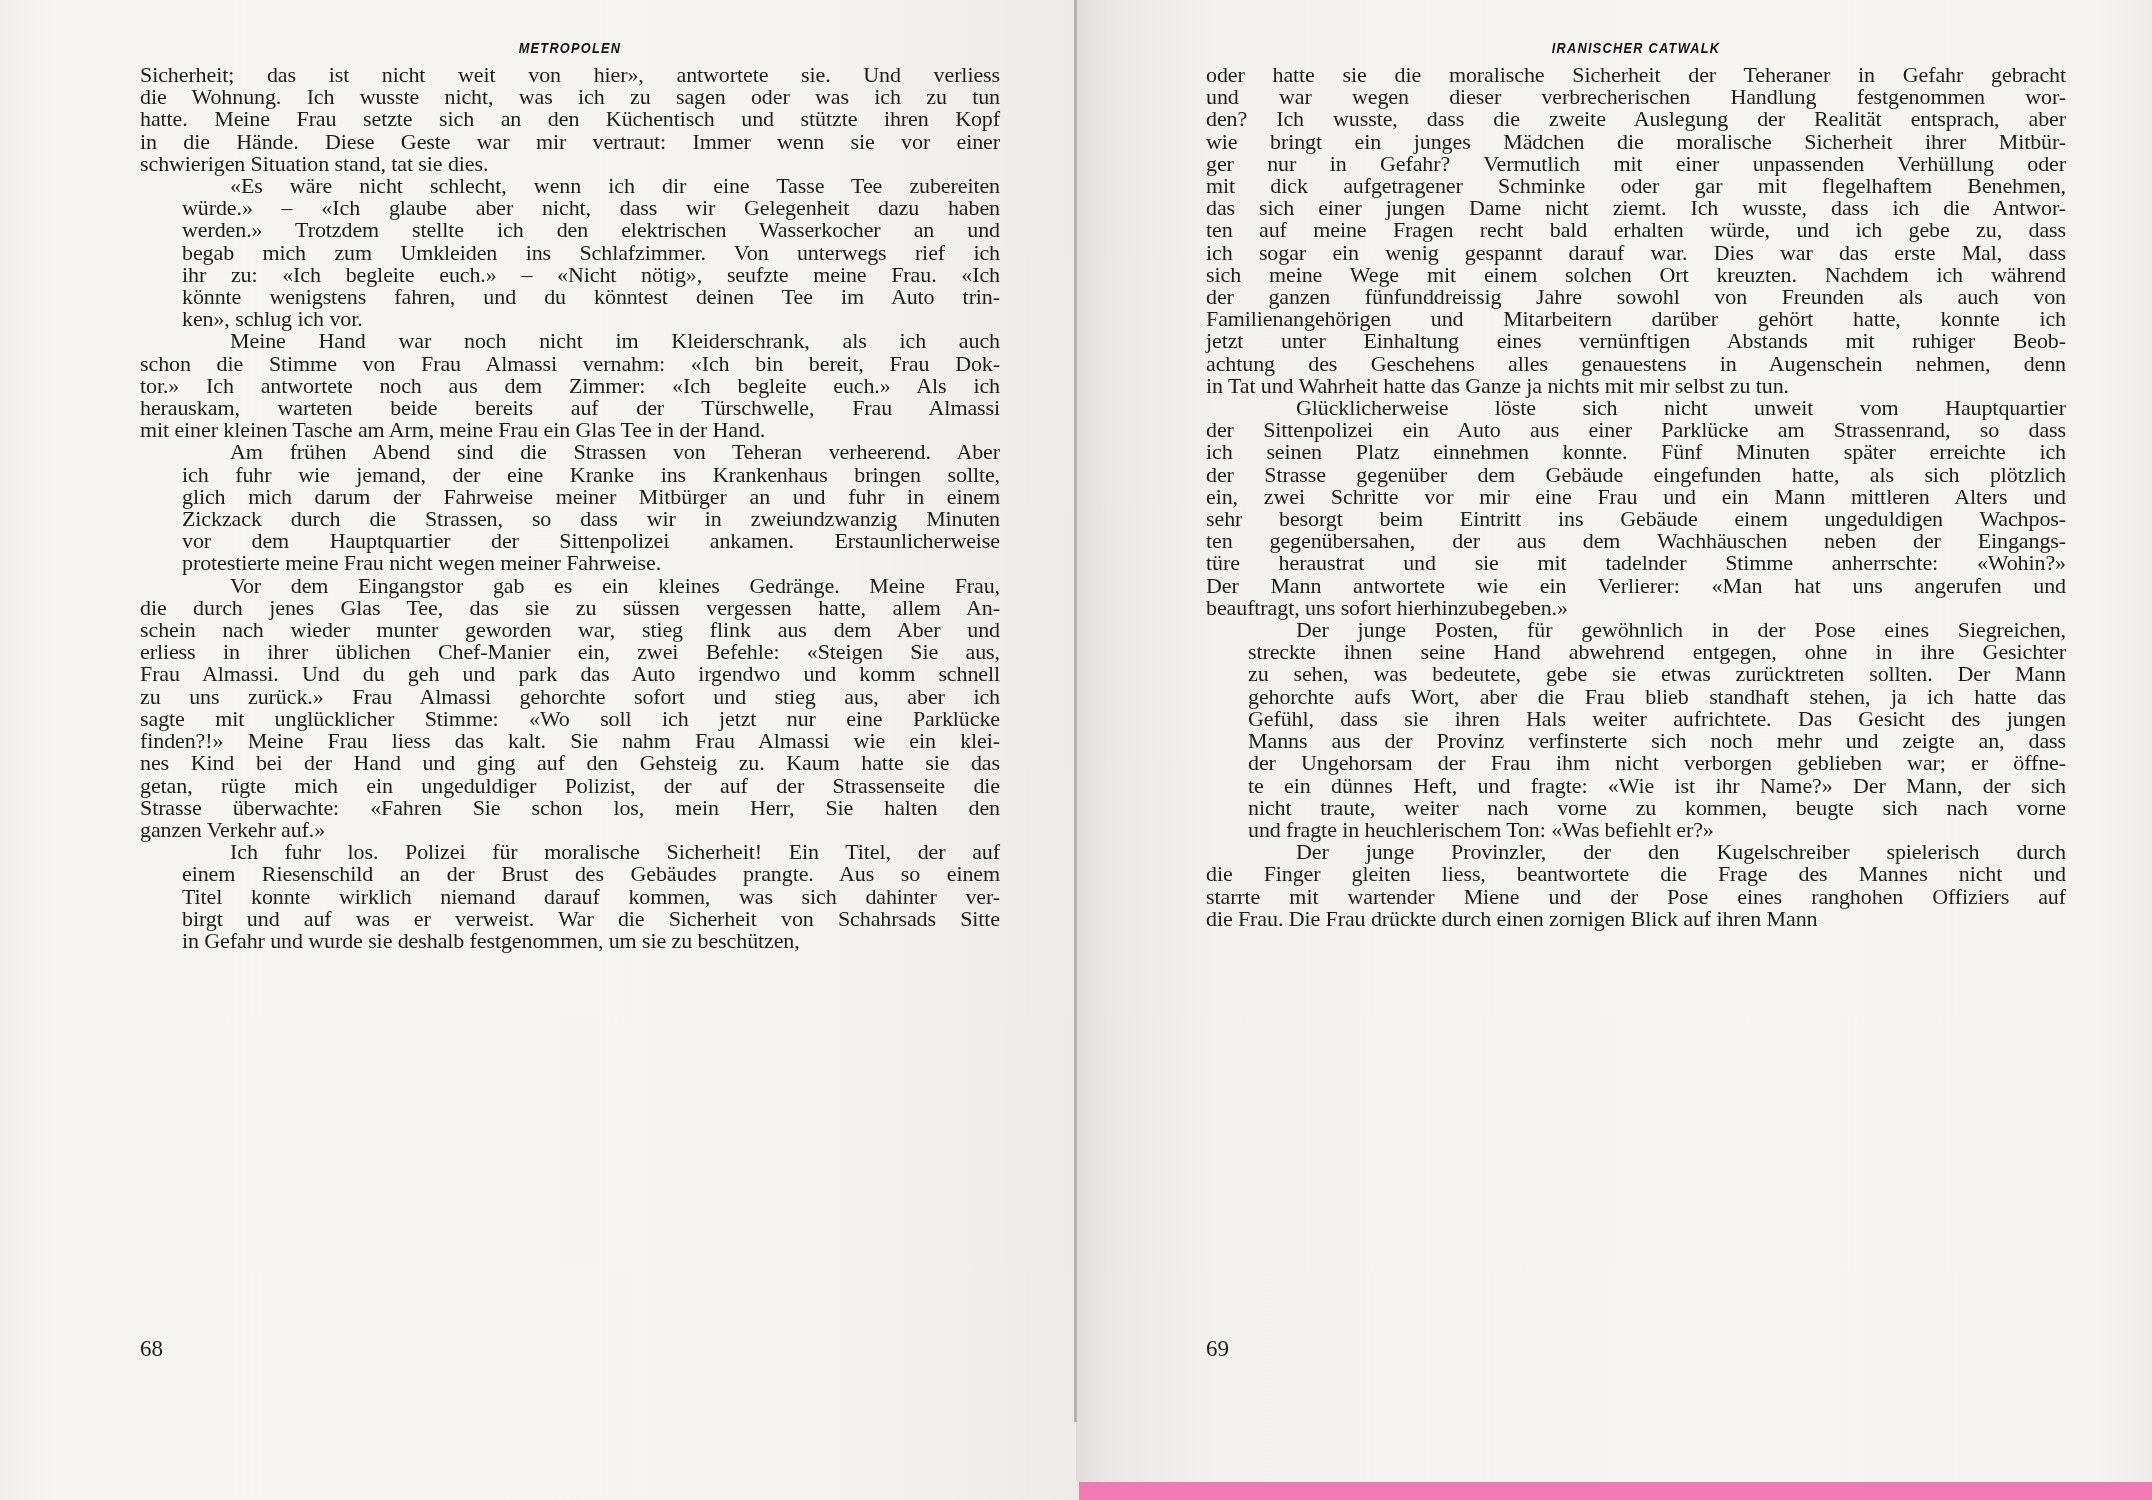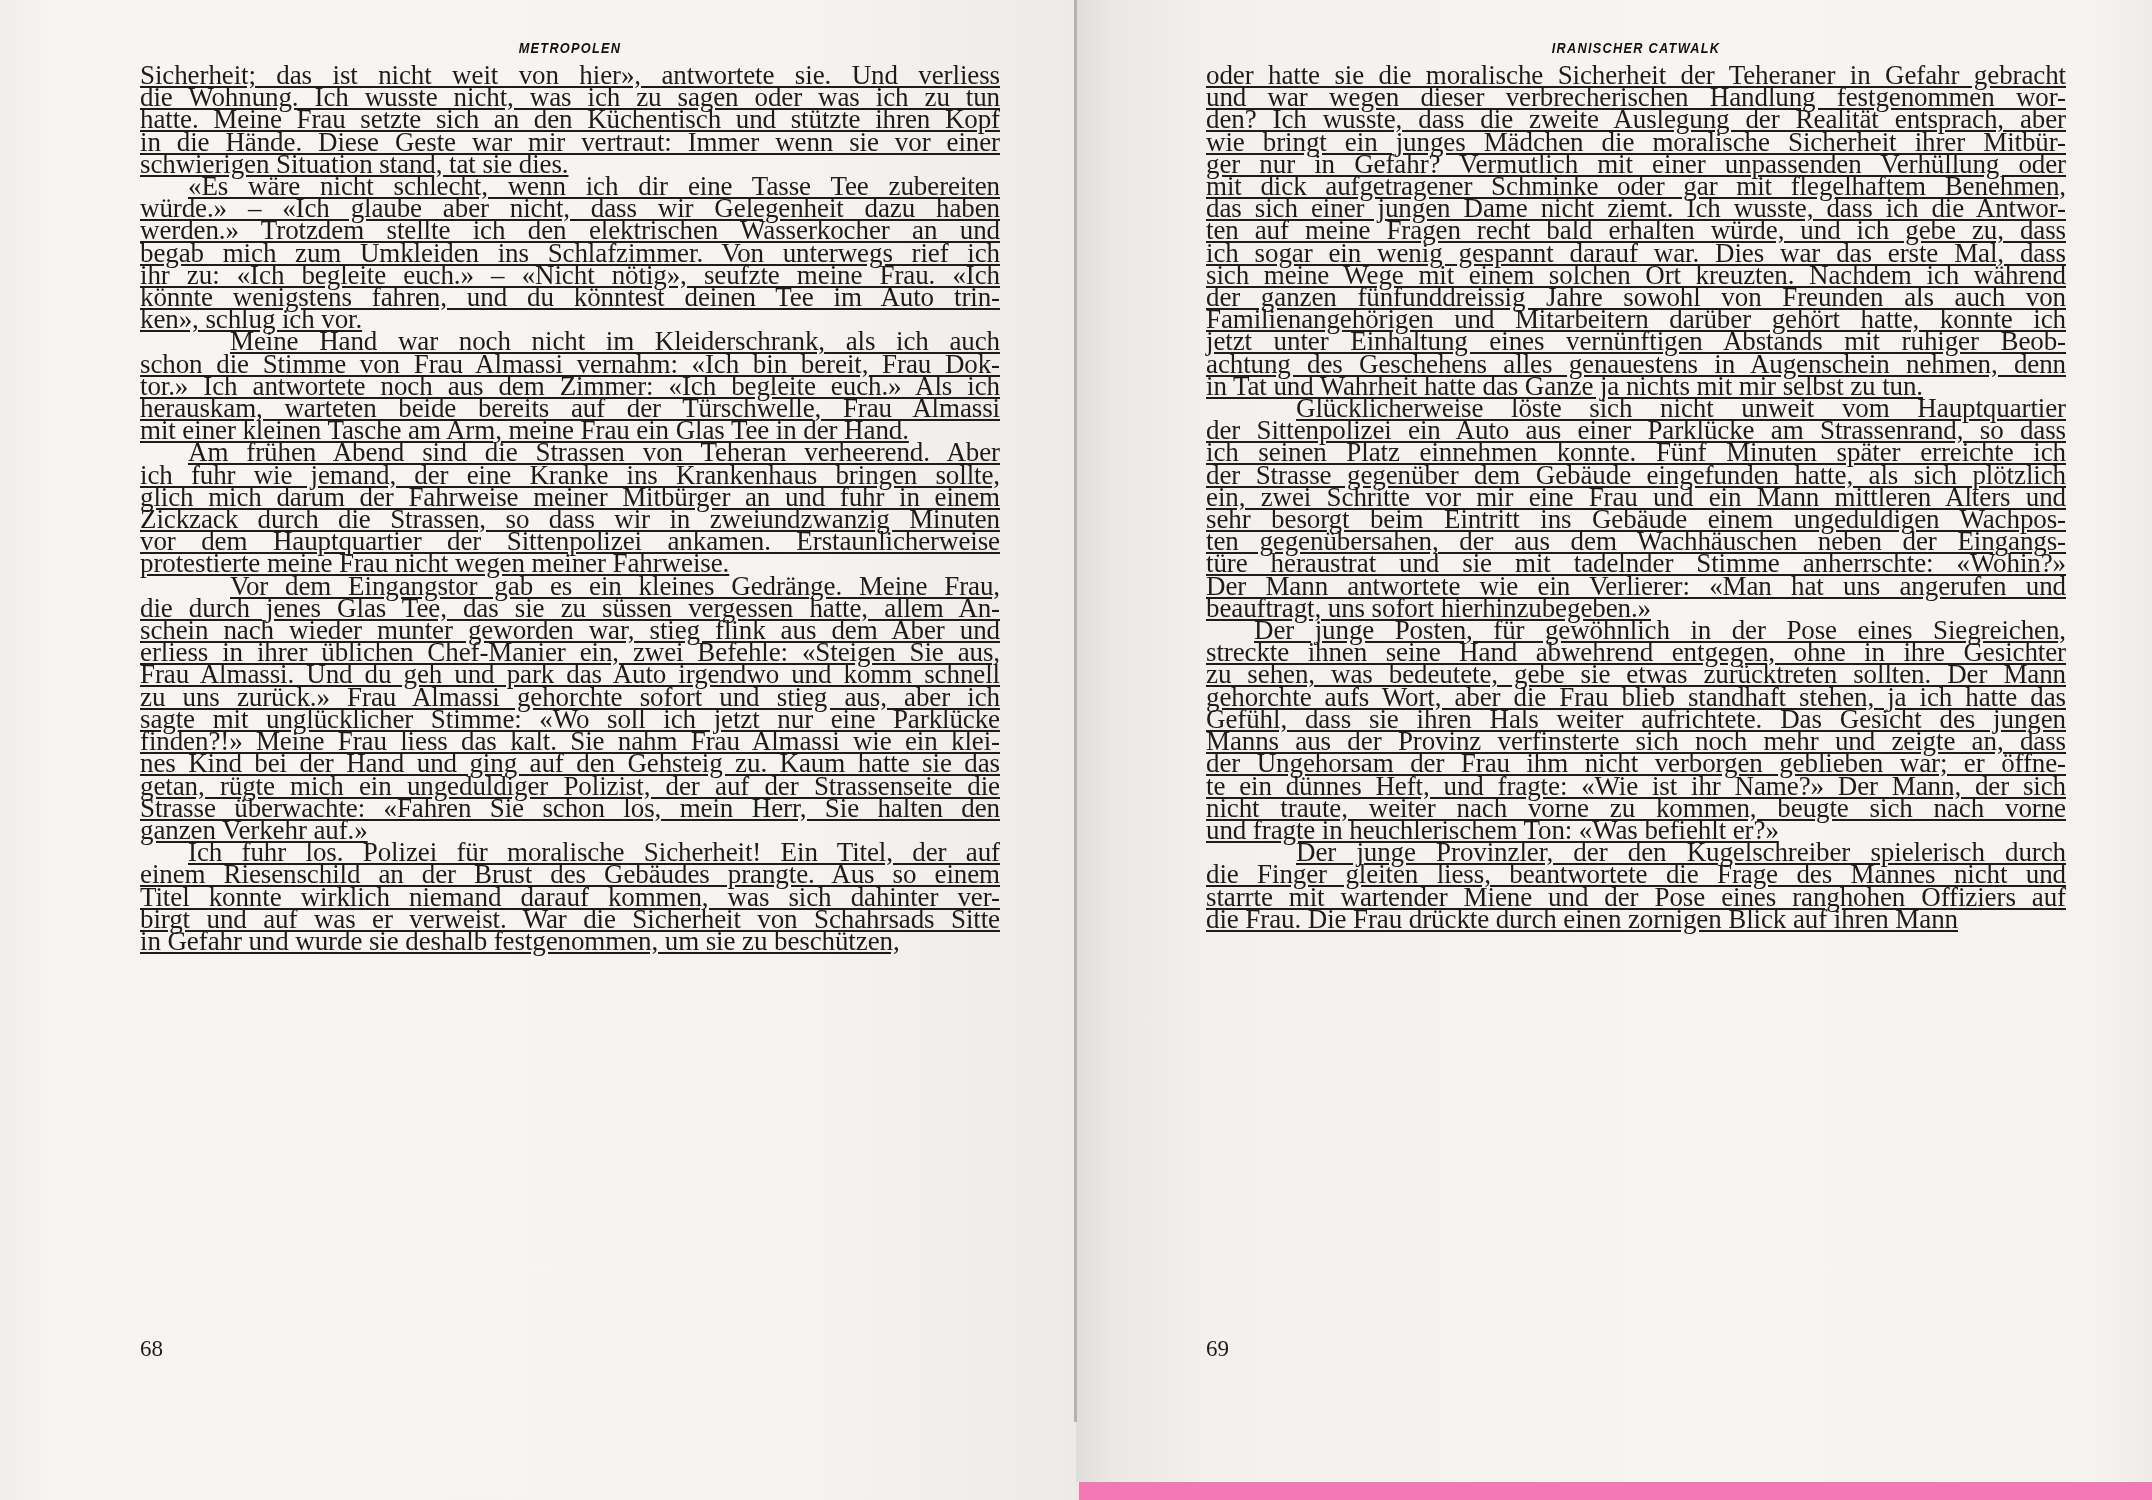--- a/index.html
+++ b/index.html
@@ -25,28 +25,27 @@
   .running-head{
     position:absolute;top:39px;left:140px;width:860px;
     text-align:center;
     font-family:"Liberation Sans","DejaVu Sans",sans-serif;
     font-style:italic;font-weight:bold;
     font-size:15px;letter-spacing:1.5px;color:#121110;
     transform:scaleX(0.85);
   }
   .text-block{
     position:absolute;top:64px;left:140px;width:860px;
-    font-size:27px;line-height:22.2px;
+    font-size:22px;line-height:22.2px;
     letter-spacing:-0.1px;
-    text-decoration:underline;
   }
   .page-right .running-head{left:130px;}
   .page-right .text-block{left:130px;}
   .para{margin:0;}
-  .para-indented{}
+  .para-indented{margin-left:42px;}
   .line{text-align:justify;text-align-last:justify;}
   .line.para-last{text-align-last:left;}
   .para-flush .line.first-indent{padding-left:90px;}
   .para-indented .line.first-indent{padding-left:48px;}
   .page-number{
     position:absolute;top:1336px;left:140px;width:860px;
     font-size:23px;color:#1d1c1a;
   }
   .page-right .page-number{left:130px;}
   .banner{

